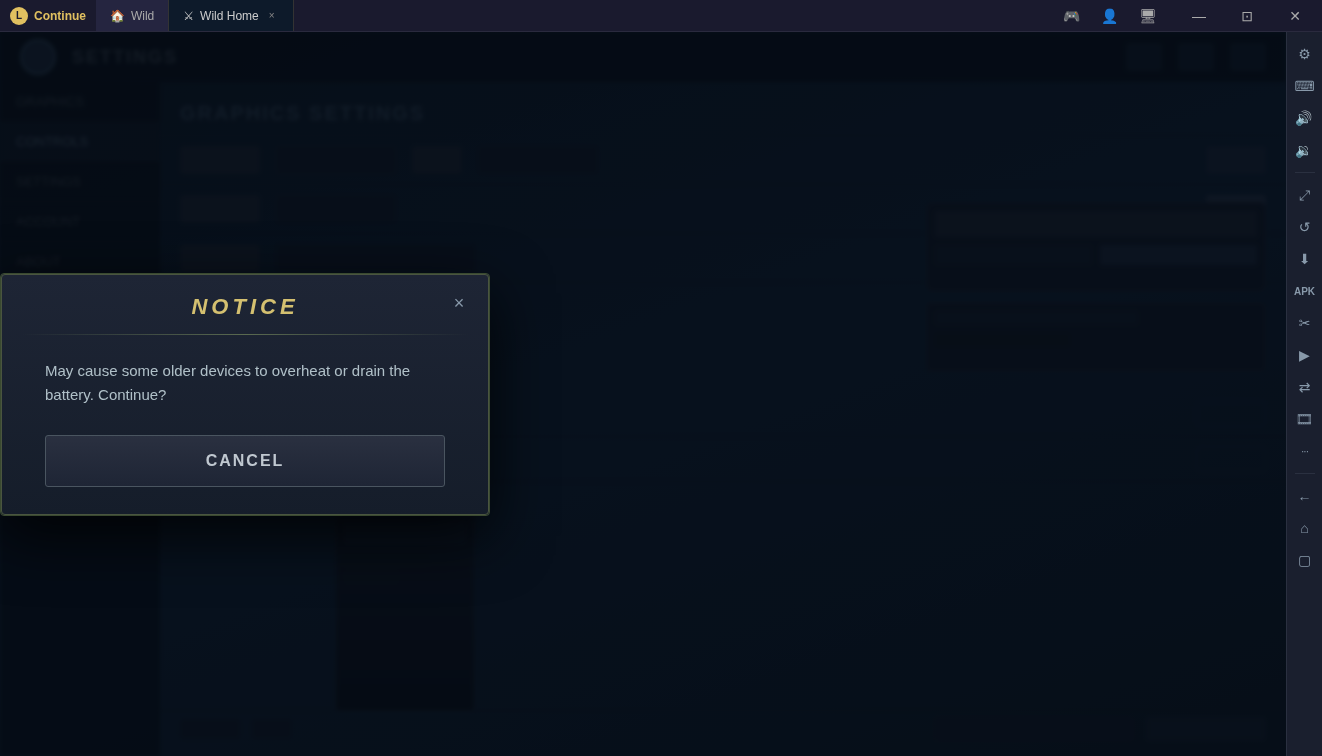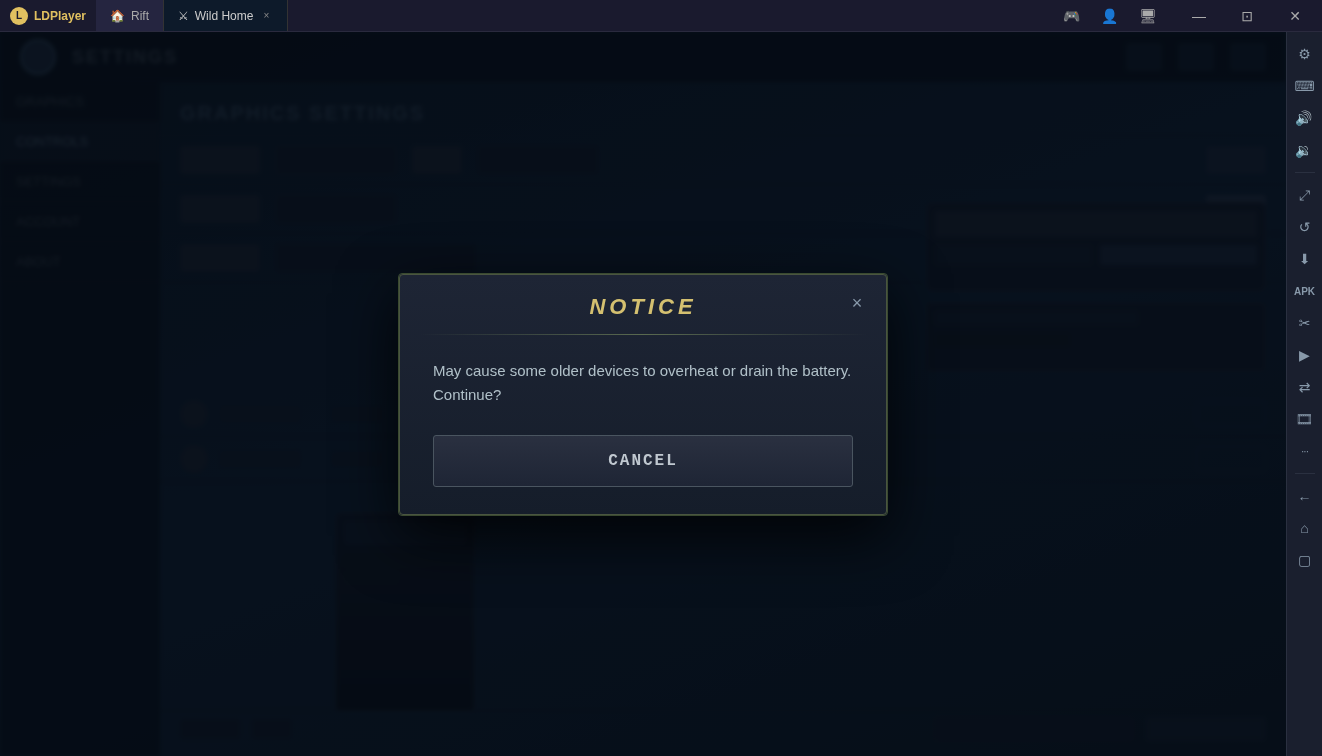--- a/index.html
+++ b/index.html
@@ -306,21 +306,20 @@
       margin-left: auto;
     }
 
     
     .overlay {
       position: absolute;
       inset: 0;
       background: rgba(5, 10, 20, 0.65);
       display: flex;
       align-items: center;
-      justify-content: center;
       z-index: 20;
     }
 
     
     .dialog {
       width: 490px;
       background: linear-gradient(180deg, #1e2535 0%, #151d2a 100%);
       border: 1px solid #3a4a30;
       border-radius: 4px;
       position: relative;
@@ -365,32 +364,31 @@
       border-radius: 4px;
     }
 
     .dialog-divider {
       height: 1px;
       background: linear-gradient(90deg, transparent, #5a6a50, transparent);
       margin: 0 20px;
     }
 
     .dialog-body {
-      padding: 24px 34px 28px;
+      padding: 24px 44px 28px;
     }
     .dialog-message {
       font-size: 15px;
       color: #b0c0c8;
       line-height: 1.6;
       margin-bottom: 28px;
     }
 
     .dialog-buttons {
       display: flex;
-      font-family: Liberation Mono, monospace;
     }
     .btn-cancel {
       flex: 1;
       height: 52px;
       background: linear-gradient(180deg, #2a3040 0%, #1e2535 100%);
       border: 1px solid #4a5560;
       color: #c0c8d0;
       font-size: 16px;
       font-weight: bold;
       letter-spacing: 2px;
@@ -426,26 +424,26 @@
     }
   </style>
 </head>
 <body>
 
 <div class="titlebar">
   <div class="titlebar-logo">
     <div class="logo-icon">
       <span>L</span>
     </div>
-    <span>LDPlayer</span>
+    <span>Continue</span>
   </div>
 
   <div class="tab-home">
     <span>🏠</span>
-    <span>Rift</span>
+    <span>Wild</span>
   </div>
 
   <div class="tab-wildrift">
     <span style="font-size:12px;">⚔</span>
     <span>Wild Home</span>
     <div class="tab-close-btn">×</div>
   </div>
 
   <div class="titlebar-spacer"></div>
 

